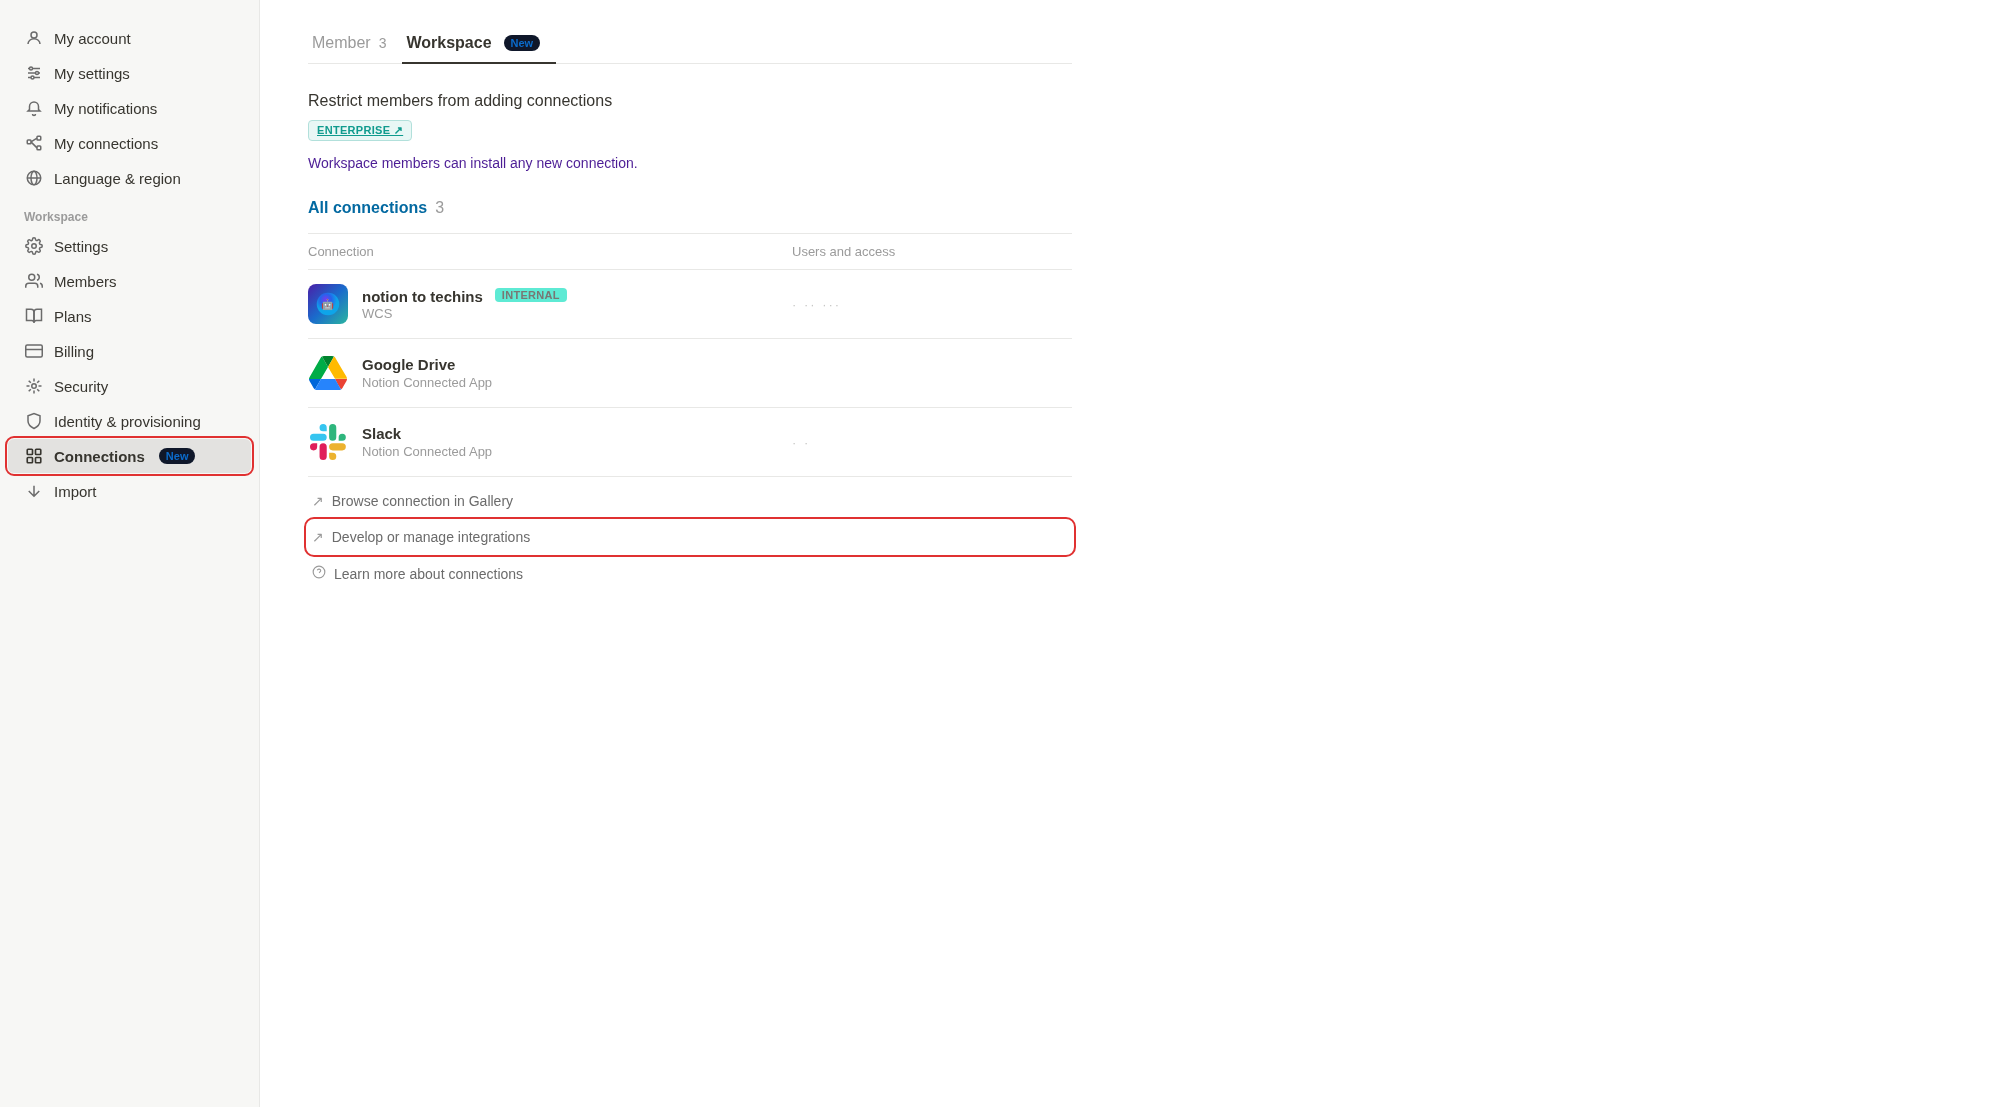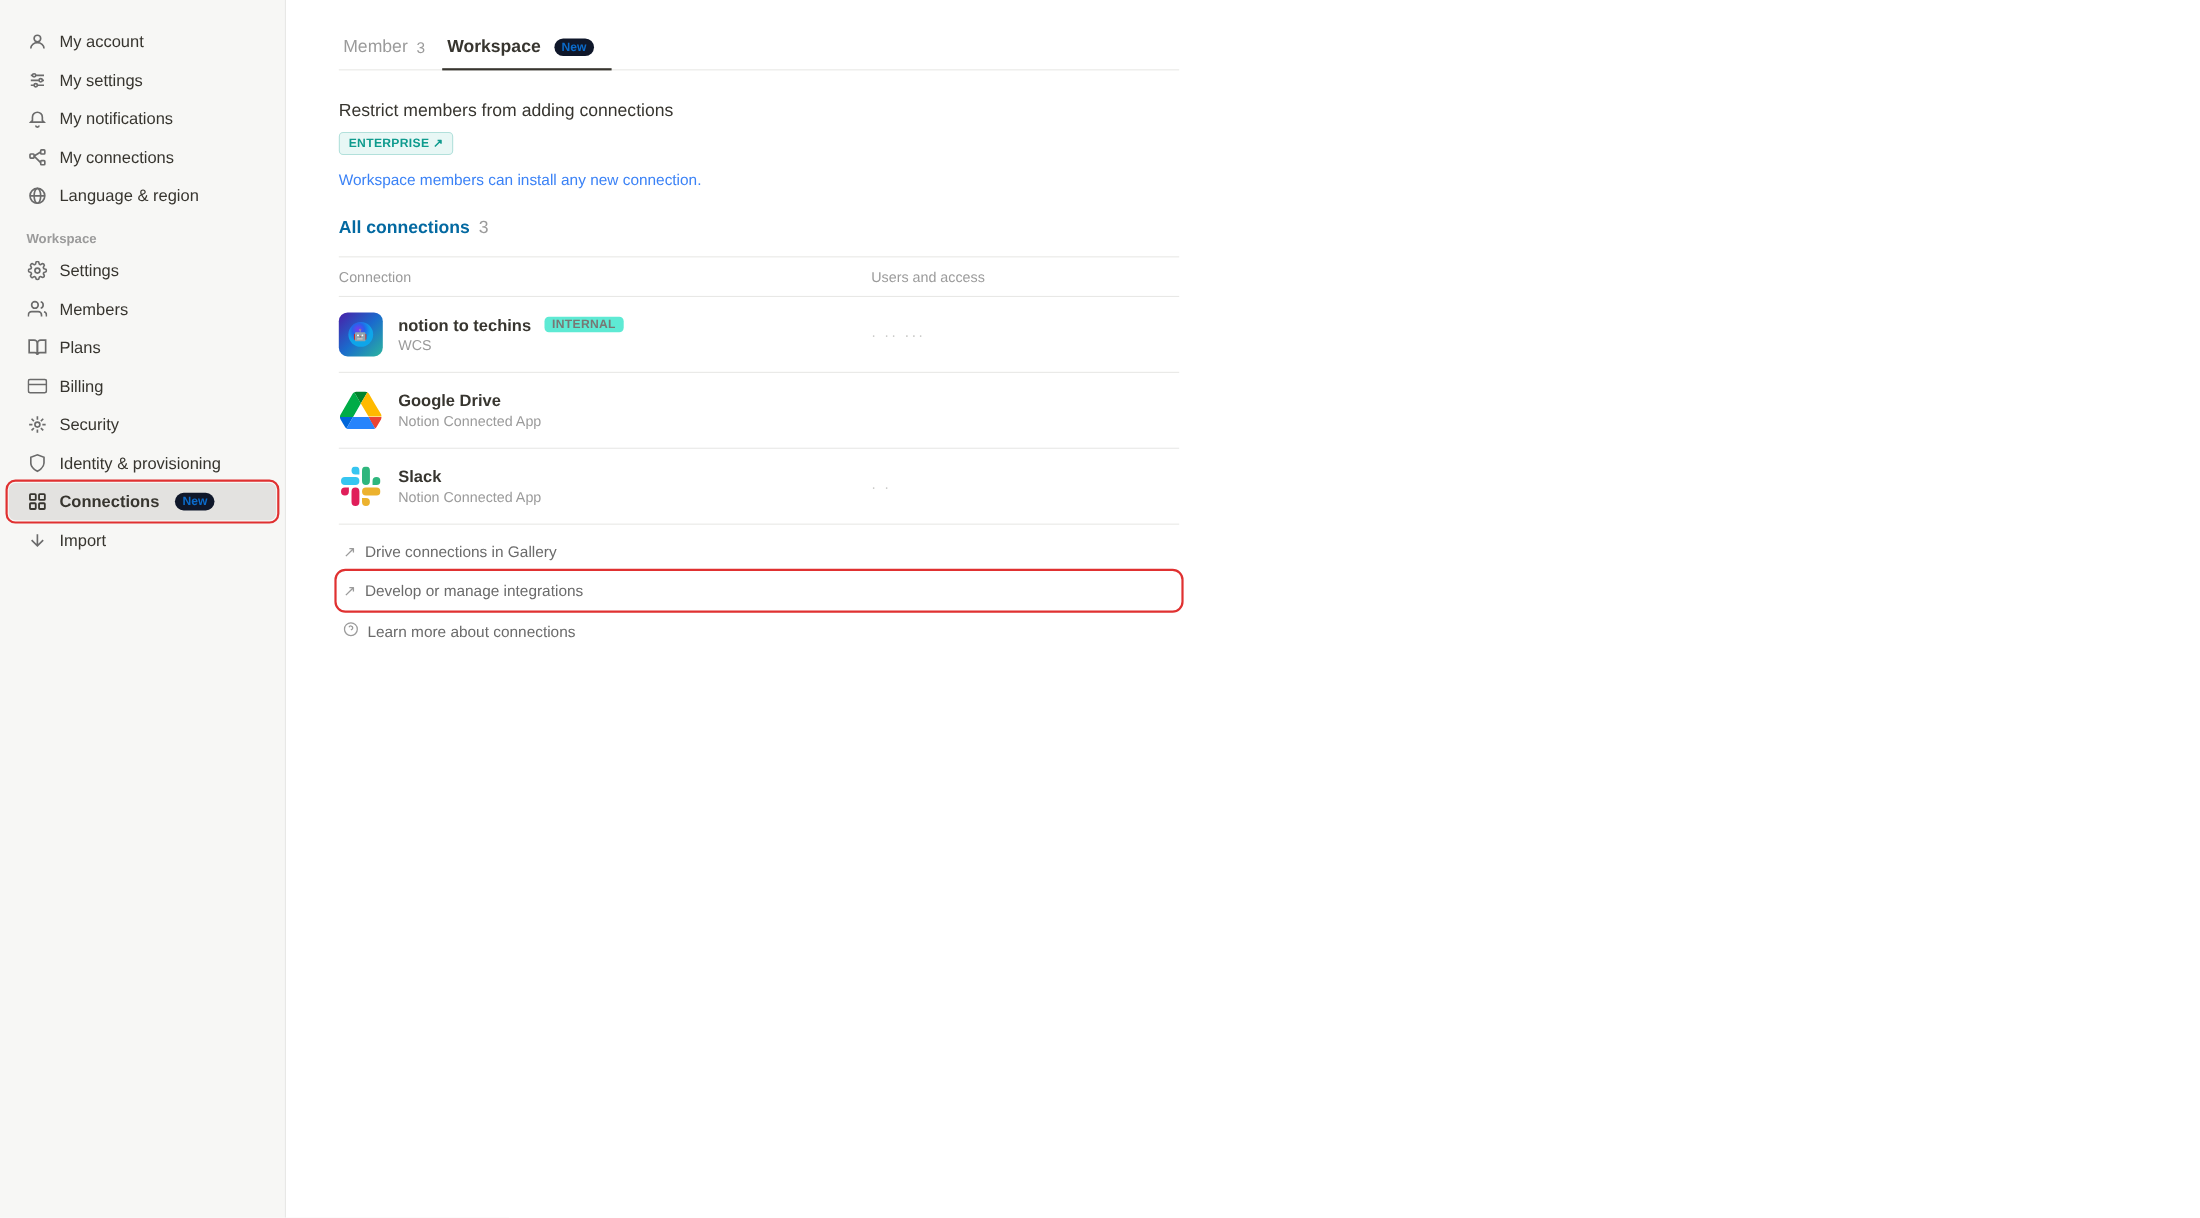--- a/index.html
+++ b/index.html
@@ -130,25 +130,26 @@
       background: #e8f7f5;
       color: #0f9b8e;
       font-size: 11px;
       font-weight: 700;
       padding: 3px 8px;
       border-radius: 4px;
       border: 1px solid #b2e0db;
       margin-bottom: 8px;
       text-transform: uppercase;
       letter-spacing: 0.3px;
+      text-decoration: underline;
     }
 
     .section-desc {
       font-size: 14px;
-      color: #3b82f6;
+      color: #4c1d95;
       margin-bottom: 28px;
     }
 
     
     .connections-header {
       display: flex;
       align-items: center;
       gap: 8px;
       margin-bottom: 16px;
     }
@@ -549,21 +550,21 @@
         </div>
         <div class="users-access">
           <span style="font-size:13px;color:#c7c7c5;letter-spacing:2px;">· ·</span>
         </div>
       </div>
     </div>
 
     <div class="links-section">
       <div class="link-item">
         <span class="link-icon">↗</span>
-        <span>Drive connections in Gallery</span>
+        <span>Browse connection in Gallery</span>
       </div>
       <div class="link-item highlighted">
         <span class="link-icon">↗</span>
         <span>Develop or manage integrations</span>
       </div>
       <div class="link-item">
         <span class="link-icon">
           <svg width="14" height="14" viewBox="0 0 24 24" fill="none" stroke="#9b9b9b" stroke-width="2">
             <circle cx="12" cy="12" r="10"></circle>
             <path d="M9.09 9a3 3 0 015.83 1c0 2-3 3-3 3"></path>

